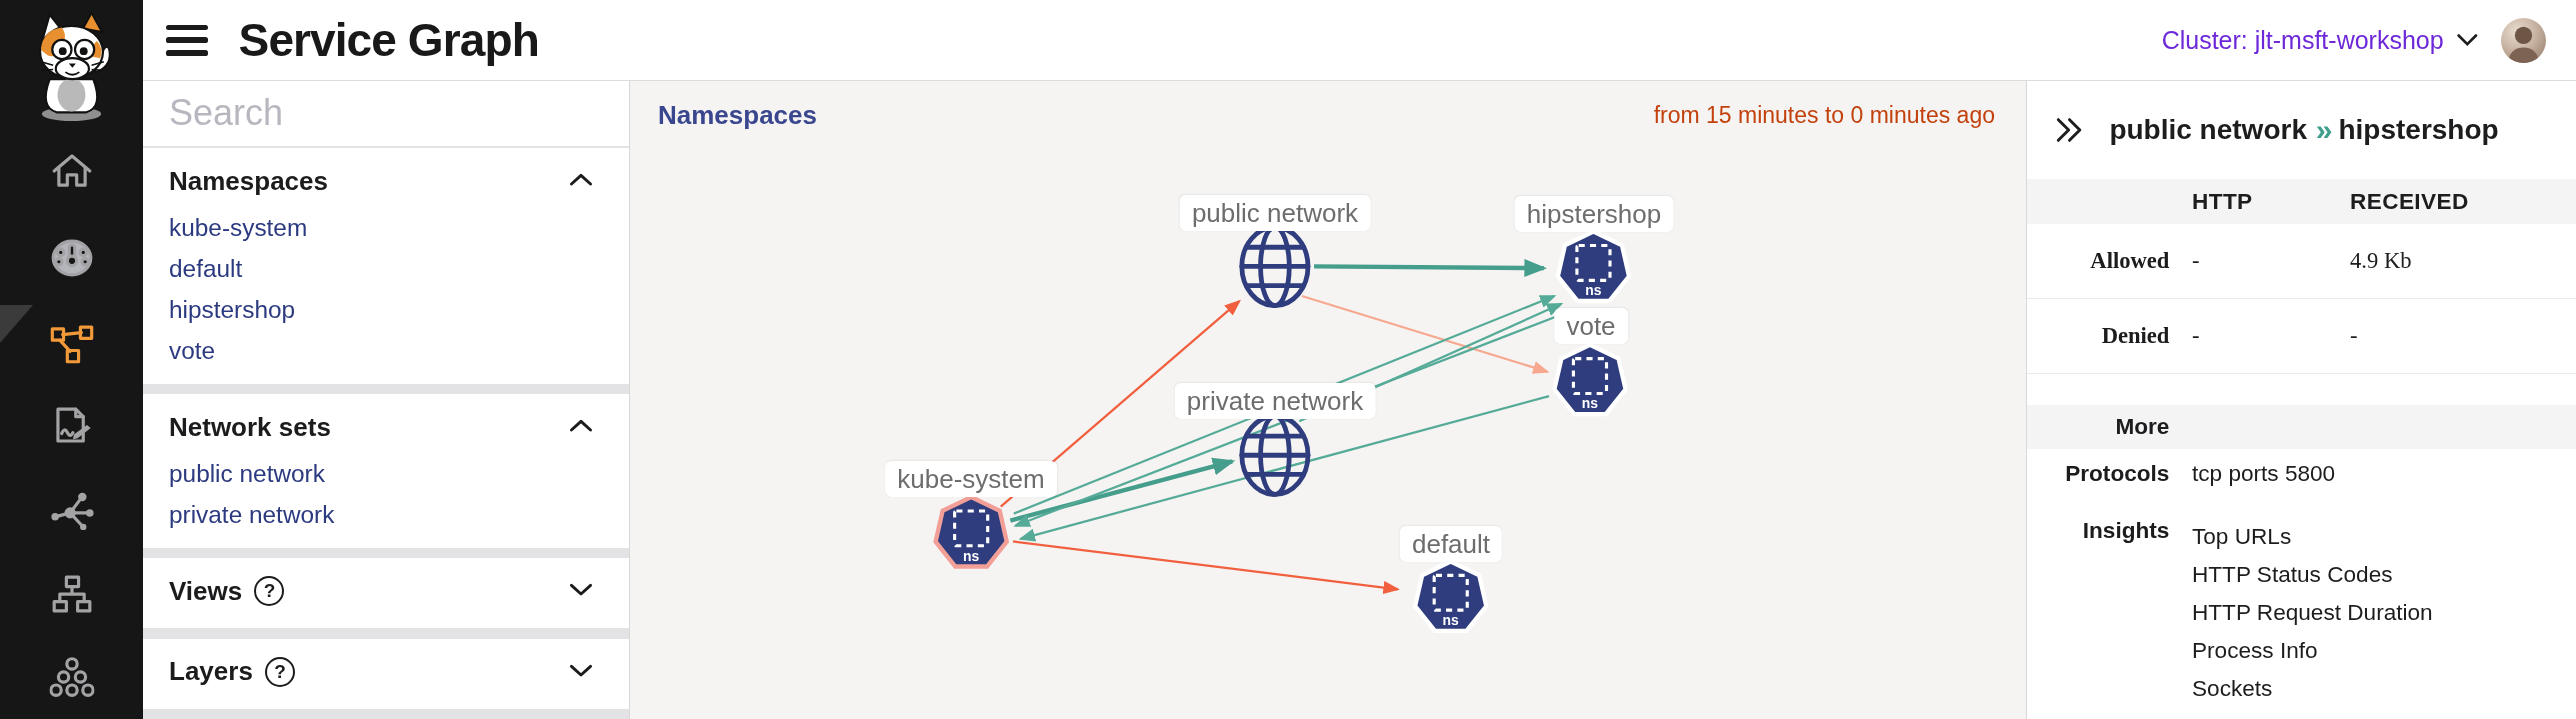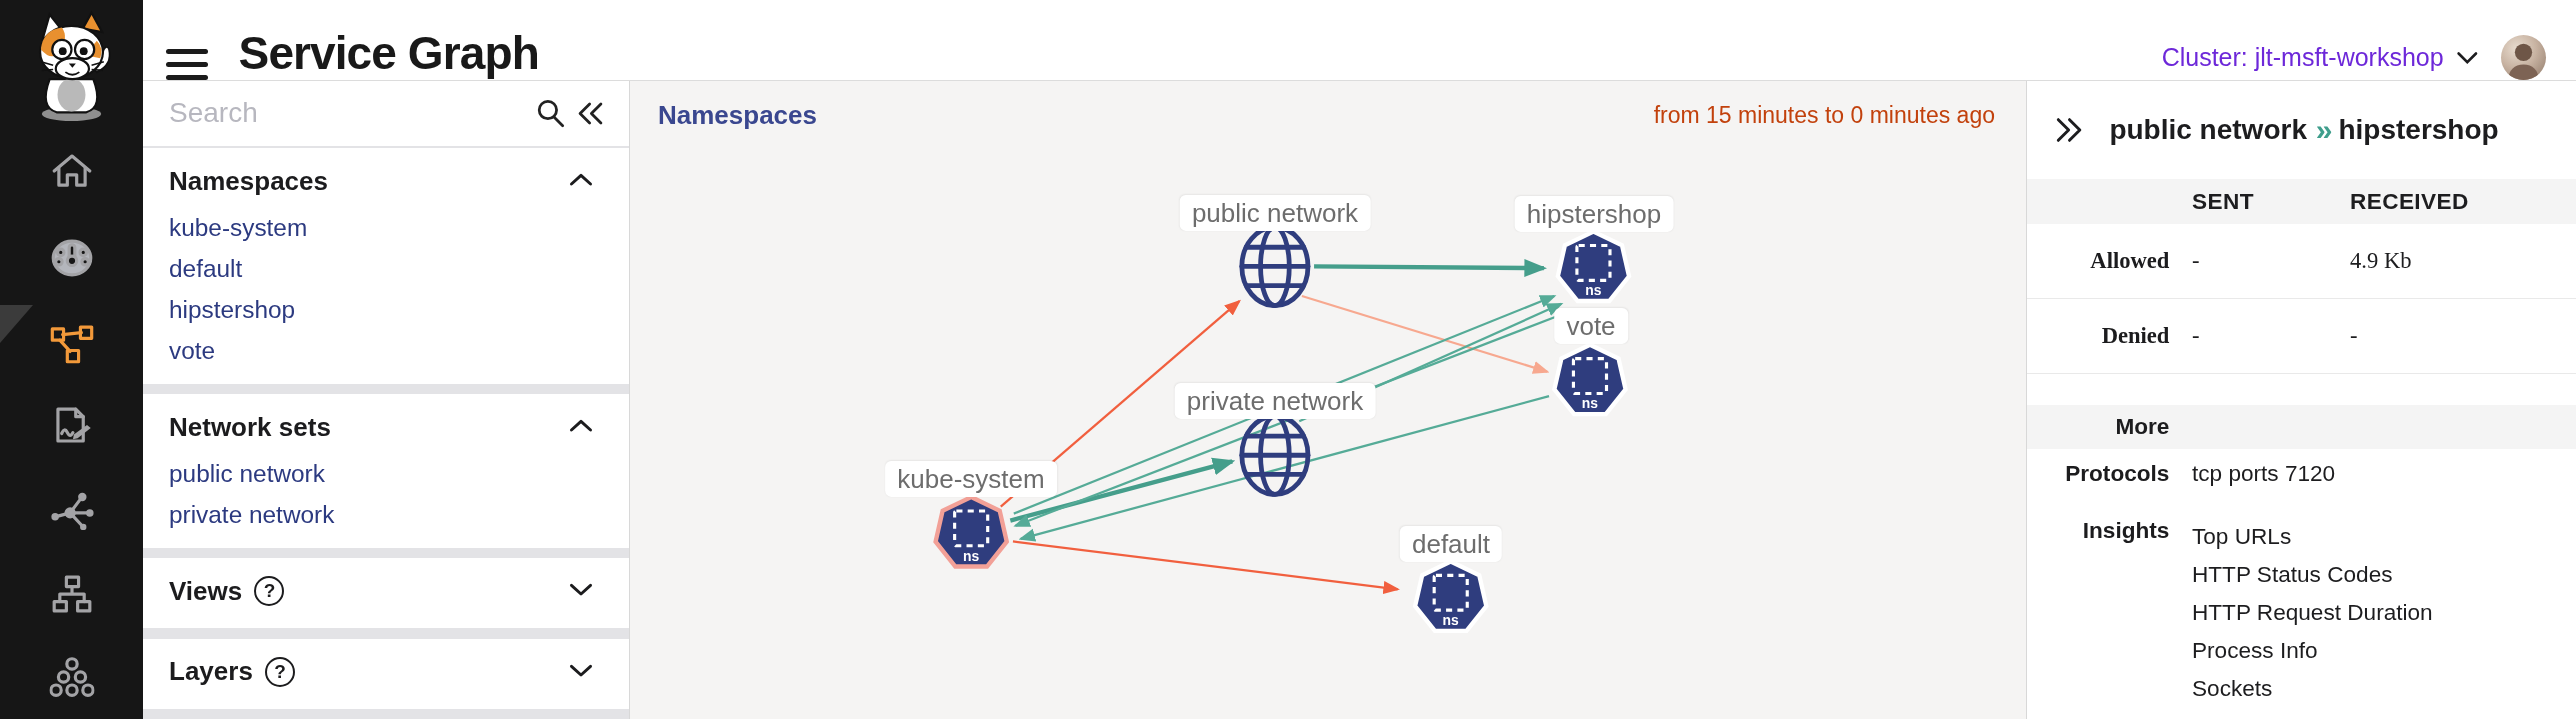--- a/index.html
+++ b/index.html
@@ -11,37 +11,37 @@
   .sidebar { position:absolute; left:0; top:0; width:143px; height:719px; background:#161616; z-index:5; }
   .logo { position:absolute; top:3.5px; left:6.1px; width:131px; height:122px; }
   .side-icon { position:absolute; left:50%; transform:translate(-50%,-50%); width:45px; height:45px; cursor:pointer; }
   .side-icon svg { width:45px; height:45px; stroke:#a3a3a6; fill:none; stroke-width:3.4; stroke-linecap:round; stroke-linejoin:round; }
   .side-icon.active svg { stroke:var(--accent); }
   .wedge { position:absolute; left:0; top:305px; width:33px; height:38px; background:#3b3b3b;
            clip-path:polygon(0 0, 100% 0, 0 100%); }
 
   
   .topbar { position:absolute; left:143px; top:0; width:2433px; height:81px; background:#fff;
-            border-bottom:1.7px solid #dcdcdc; display:flex; align-items:flex-end; padding:0 30px 0 22.6px; }
+            border-bottom:1.7px solid #dcdcdc; display:flex; align-items:center; padding:0 30px 0 22.6px; }
   .hamburger { width:42px; height:31px; display:flex; flex-direction:column; justify-content:space-between; cursor:pointer; margin-right:31px; }
   .hamburger span { display:block; width:42px; height:5.2px; border-radius:2.6px; background:#1b1b1b; }
   .app-title { font-size:46px; font-weight:800; color:#191919; letter-spacing:-0.9px; }
   .topbar-right { margin-left:auto; display:flex; align-items:center; gap:22.6px; }
   .cluster { display:flex; align-items:center; gap:12.2px; font-size:25px; color:#6d28d9; cursor:pointer; }
   .cluster svg { width:22.6px; height:15.7px; stroke:#1d1d1f; stroke-width:3; fill:none; stroke-linecap:round; }
   .avatar { width:45px; height:45px; border-radius:50%; overflow:hidden; cursor:pointer;
             background:radial-gradient(circle at 35% 30%, #e8dccf 0%, #c8b3a2 45%, #8d7767 100%); position:relative; }
   .avatar svg { position:absolute; inset:0; }
 
   
   .left-panel { position:absolute; left:143px; top:81px; width:486px; height:638px; background:#e3e3e6;
                 display:flex; flex-direction:column; }
   .panel-card { background:#fff; }
   .search-card { height:73px; margin-bottom:2.6px; display:flex; align-items:center; padding:0 21px 0 26px; position:relative; }
-  .search-field { flex:1; height:100%; border:none; outline:none; font-size:28px; color:#701a75;
+  .search-field { flex:1; height:100%; border:none; outline:none; font-size:36px; color:#701a75;
                   font-family:"Liberation Sans","DejaVu Sans",sans-serif; background:transparent; }
   .search-field::placeholder { color:#b7b7bf; }
   .icon-btn { width:40px; height:40px; display:flex; align-items:center; justify-content:center; cursor:pointer; flex:none; }
   .icon-btn svg { width:33px; height:33px; stroke:#222; stroke-width:3.2; fill:none; stroke-linecap:round; stroke-linejoin:round; }
   .section { margin-bottom:10.5px; padding:8.7px 0 12.2px 0; }
   .section-head { display:flex; align-items:center; height:49px; padding:0 35px 0 26px; cursor:pointer; }
   .section-title { font-size:26px; font-weight:700; color:#1c1c1e; display:flex; align-items:center; gap:12.2px; }
   .help-badge { width:30px; height:30px; border-radius:50%; border:2.2px solid #1c1c1e; display:inline-flex;
                 align-items:center; justify-content:center; font-size:19px; font-weight:600; color:#1c1c1e; }
   .section-chevron { margin-left:auto; }
@@ -358,21 +358,21 @@
       </div>
       <div class="breadcrumb">
         <span>public network</span>
         <span class="crumb-sep">»</span>
         <span>hipstershop</span>
       </div>
     </div>
 
     <div class="dgrid band">
       <div></div>
-      <div class="cell" style="font-weight:700">SENT</div>
+      <div class="cell" style="font-weight:700">HTTP</div>
       <div class="cell" style="font-weight:700">RECEIVED</div>
     </div>
 
     <div id="traffic-rows">
         <div class="dgrid traffic-row">
           <div class="row-label">Allowed</div>
           <div class="cell">-</div>
           <div class="cell">4.9 Kb</div>
         </div>
         <div class="dgrid traffic-row">
@@ -383,21 +383,21 @@
       </div>
 
     <div class="gap-block"></div>
 
     <div class="more-band">
       <div class="more-title">More</div>
     </div>
 
     <div class="kv proto-row">
       <div class="row-label">Protocols</div>
-      <div class="val">tcp ports 7120</div>
+      <div class="val">tcp ports 5800</div>
     </div>
 
     <div class="kv insights-row">
       <div class="row-label">Insights</div>
       <div id="insights-list">
           <div class="insight-item">Top URLs</div>
           <div class="insight-item">HTTP Status Codes</div>
           <div class="insight-item">HTTP Request Duration</div>
           <div class="insight-item">Process Info</div>
           <div class="insight-item">Sockets</div>

